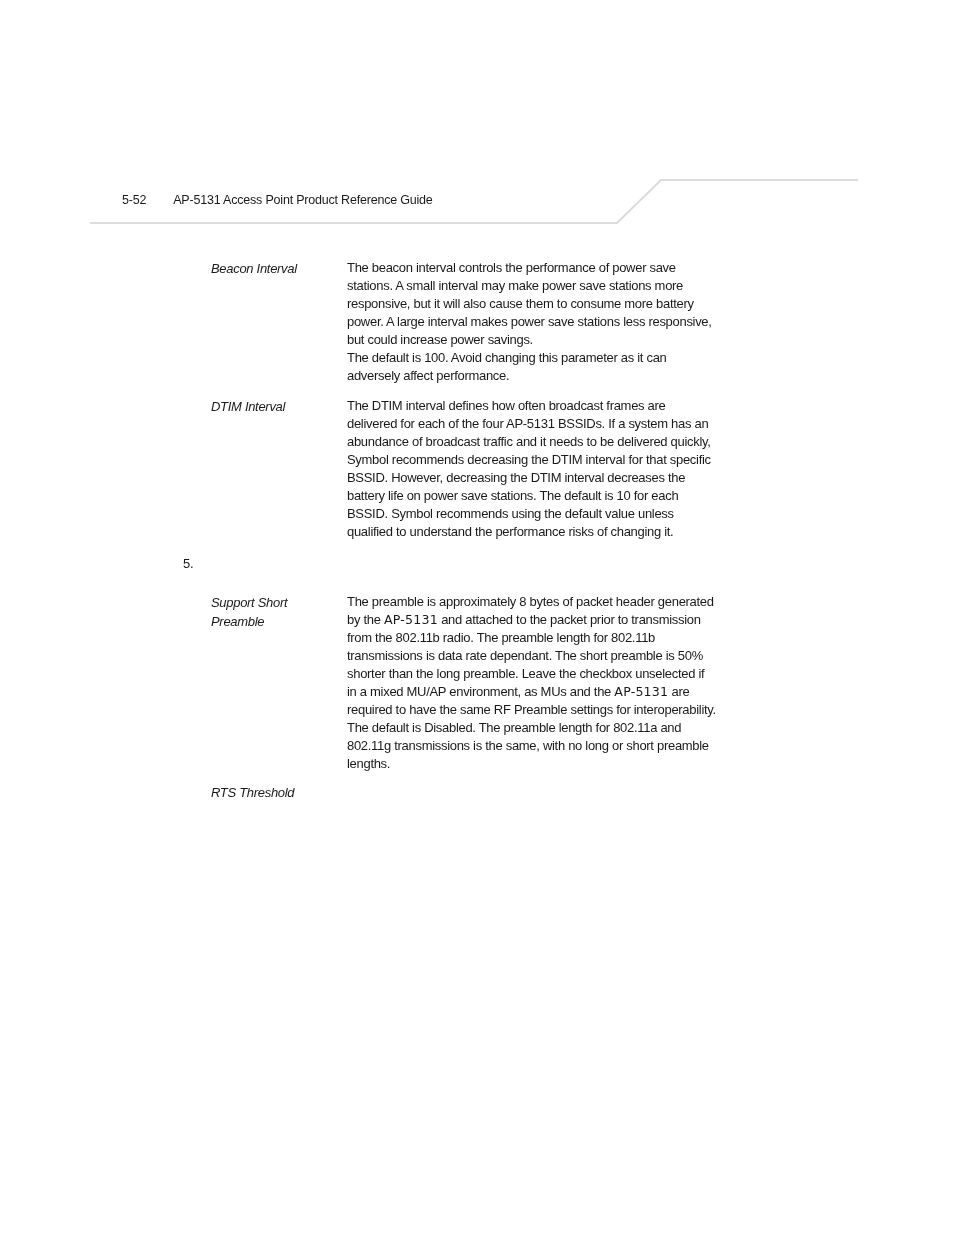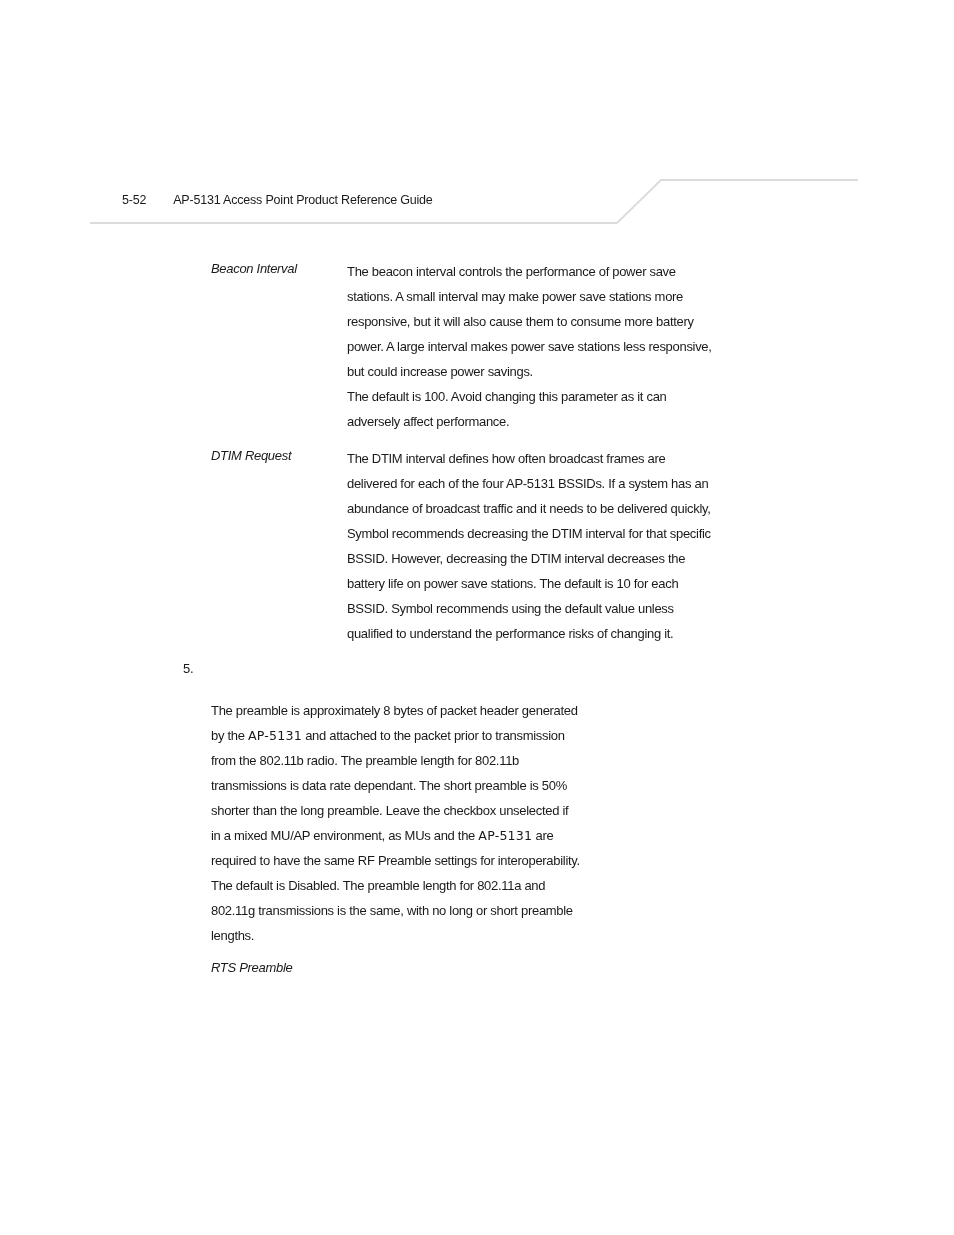--- a/index.html
+++ b/index.html
@@ -57,21 +57,21 @@
     width: 136px;
     font-style: italic;
     font-size: 13px;
     line-height: 19px;
     letter-spacing: -0.3px;
     white-space: pre-line;
   }
   .def-body {
     flex: none;
     font-size: 13px;
-    line-height: 25px;
+    line-height: 18px;
     letter-spacing: -0.3px;
     white-space: pre;
   }
 
   .row-beacon  { margin-bottom: 12px; }
   .row-dtim    { margin-bottom: 13px; }
   .step-row    { margin-bottom: 20px; }
   .row-support { margin-bottom: 10px; }
 
   .step-row { display: flex; }
@@ -122,45 +122,47 @@
     <div class="def-body">The beacon interval controls the performance of power save
 stations. A small interval may make power save stations more
 responsive, but it will also cause them to consume more battery
 power. A large interval makes power save stations less responsive,
 but could increase power savings.
 The default is 100. Avoid changing this parameter as it can
 adversely affect performance.</div>
   </section>
 
   <section class="def-row row-dtim">
-    <div class="term">DTIM Request</div>
+    <div class="term">DTIM Interval</div>
     <div class="def-body">The DTIM interval defines how often broadcast frames are
 delivered for each of the four AP-5131 BSSIDs. If a system has an
 abundance of broadcast traffic and it needs to be delivered quickly,
 Symbol recommends decreasing the DTIM interval for that specific
 BSSID. However, decreasing the DTIM interval decreases the
 battery life on power save stations. The default is 10 for each
 BSSID. Symbol recommends using the default value unless
 qualified to understand the performance risks of changing it.</div>
   </section>
 
   <section class="step-row">
     <div class="step-number">5.</div>
   </section>
 
   <section class="def-row row-support">
+    <div class="term">Support Short
+Preamble</div>
     <div class="def-body">The preamble is approximately 8 bytes of packet header generated
 by the <span class="product">AP-5131</span> and attached to the packet prior to transmission
 from the 802.11b radio. The preamble length for 802.11b
 transmissions is data rate dependant. The short preamble is 50%
 shorter than the long preamble. Leave the checkbox unselected if
 in a mixed MU/AP environment, as MUs and the <span class="product">AP-5131</span> are
 required to have the same RF Preamble settings for interoperability.
 The default is Disabled. The preamble length for 802.11a and
 802.11g transmissions is the same, with no long or short preamble
 lengths.</div>
   </section>
 
   <section class="def-row row-rts">
-    <div class="term">RTS Preamble</div>
+    <div class="term">RTS Threshold</div>
   </section>
 
 </main>
 
 </body></html>

